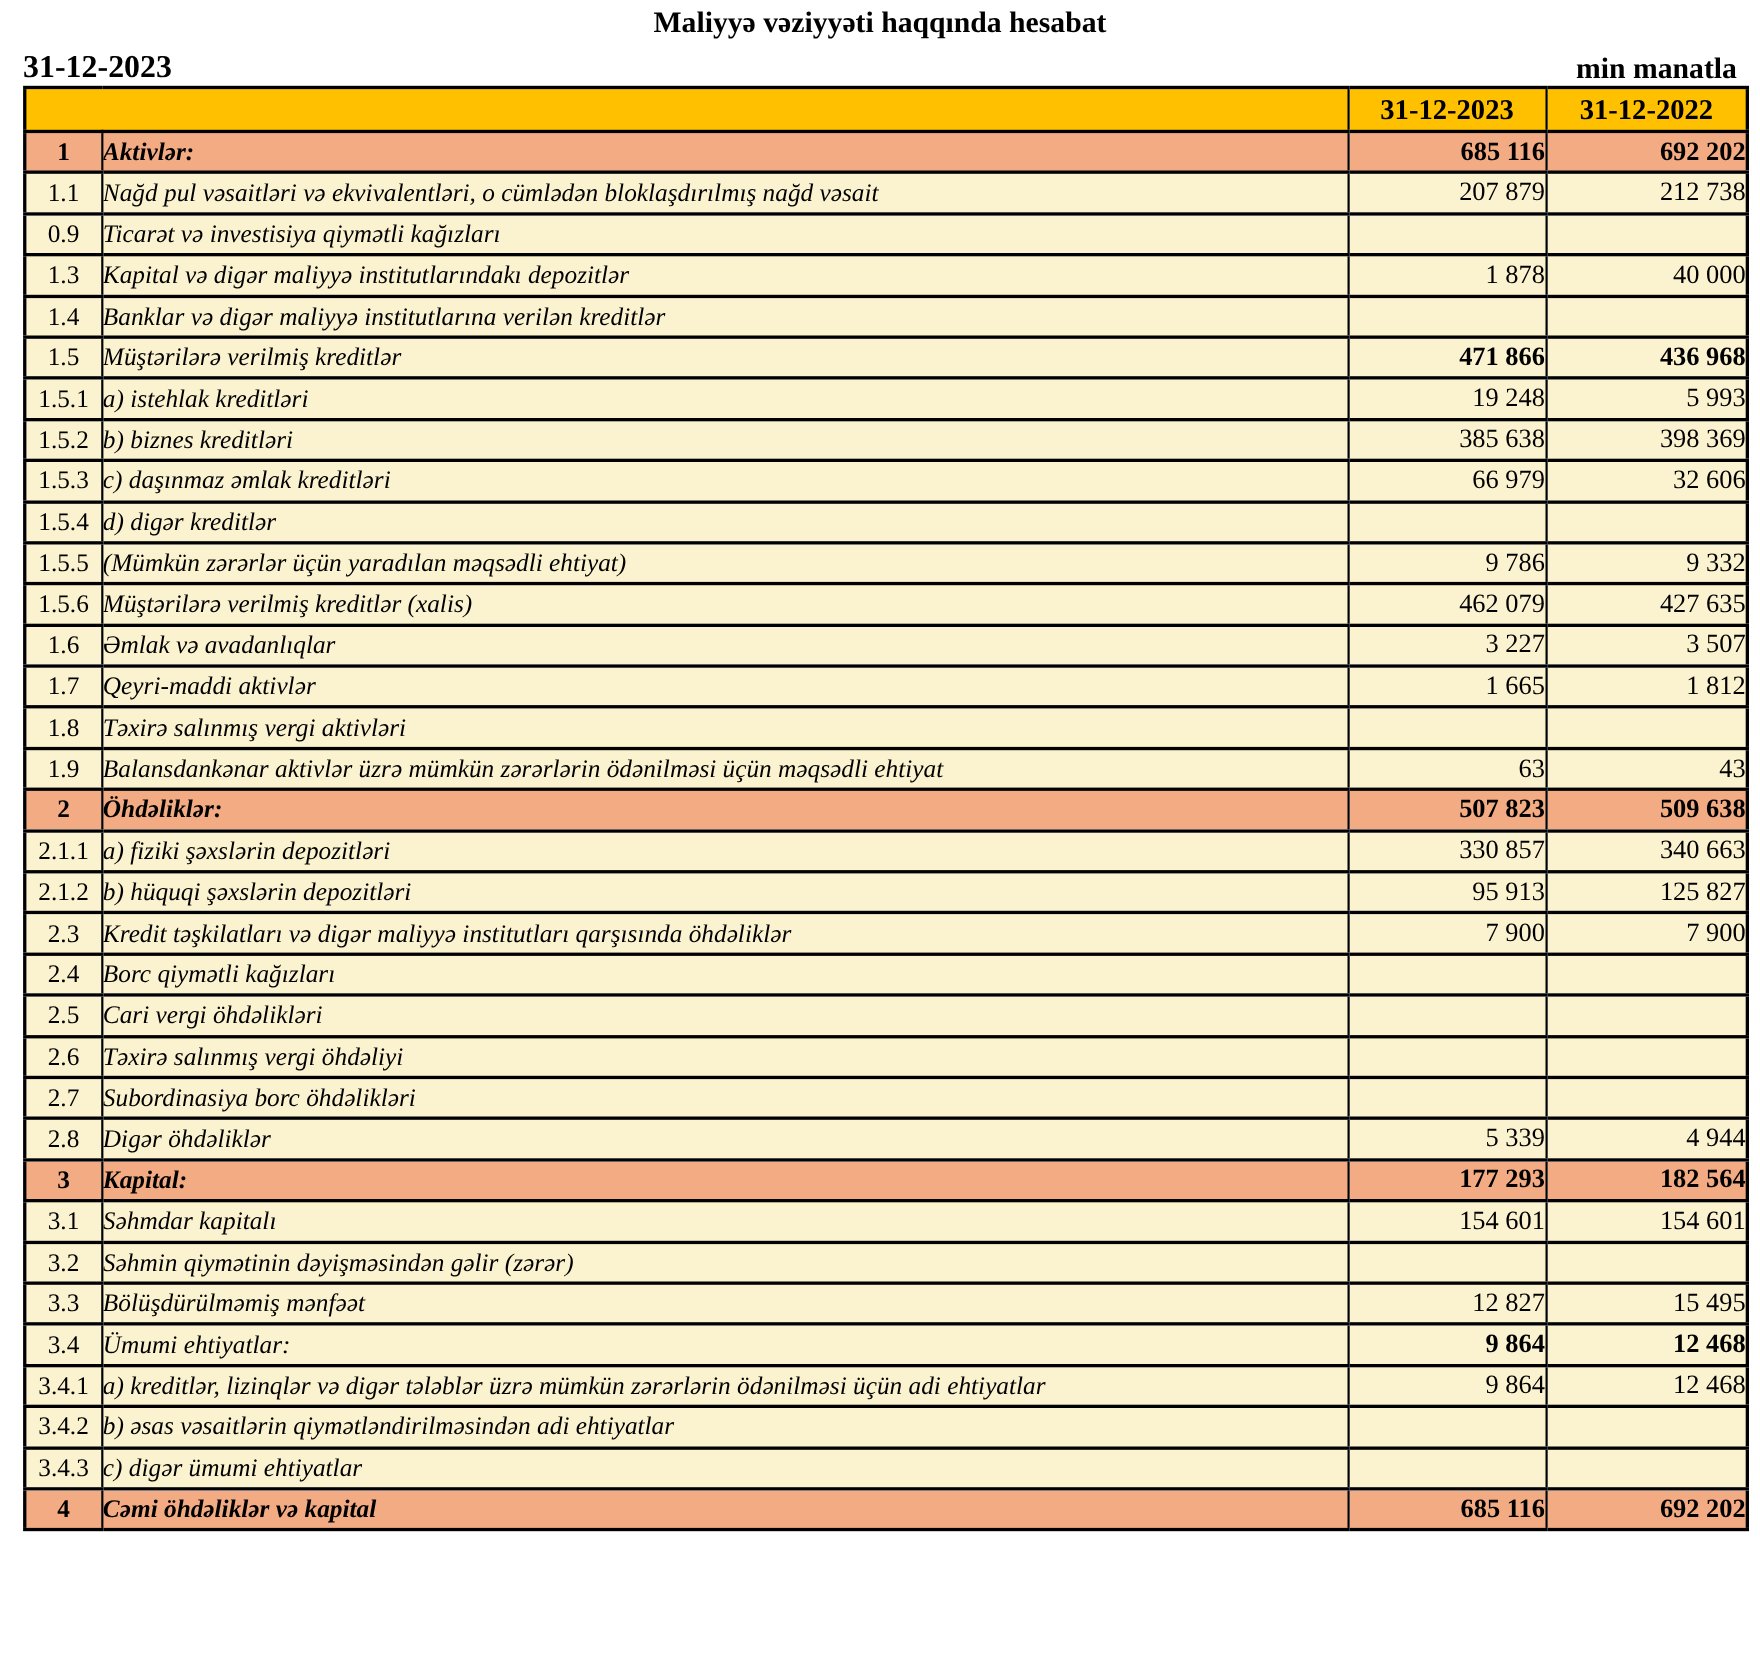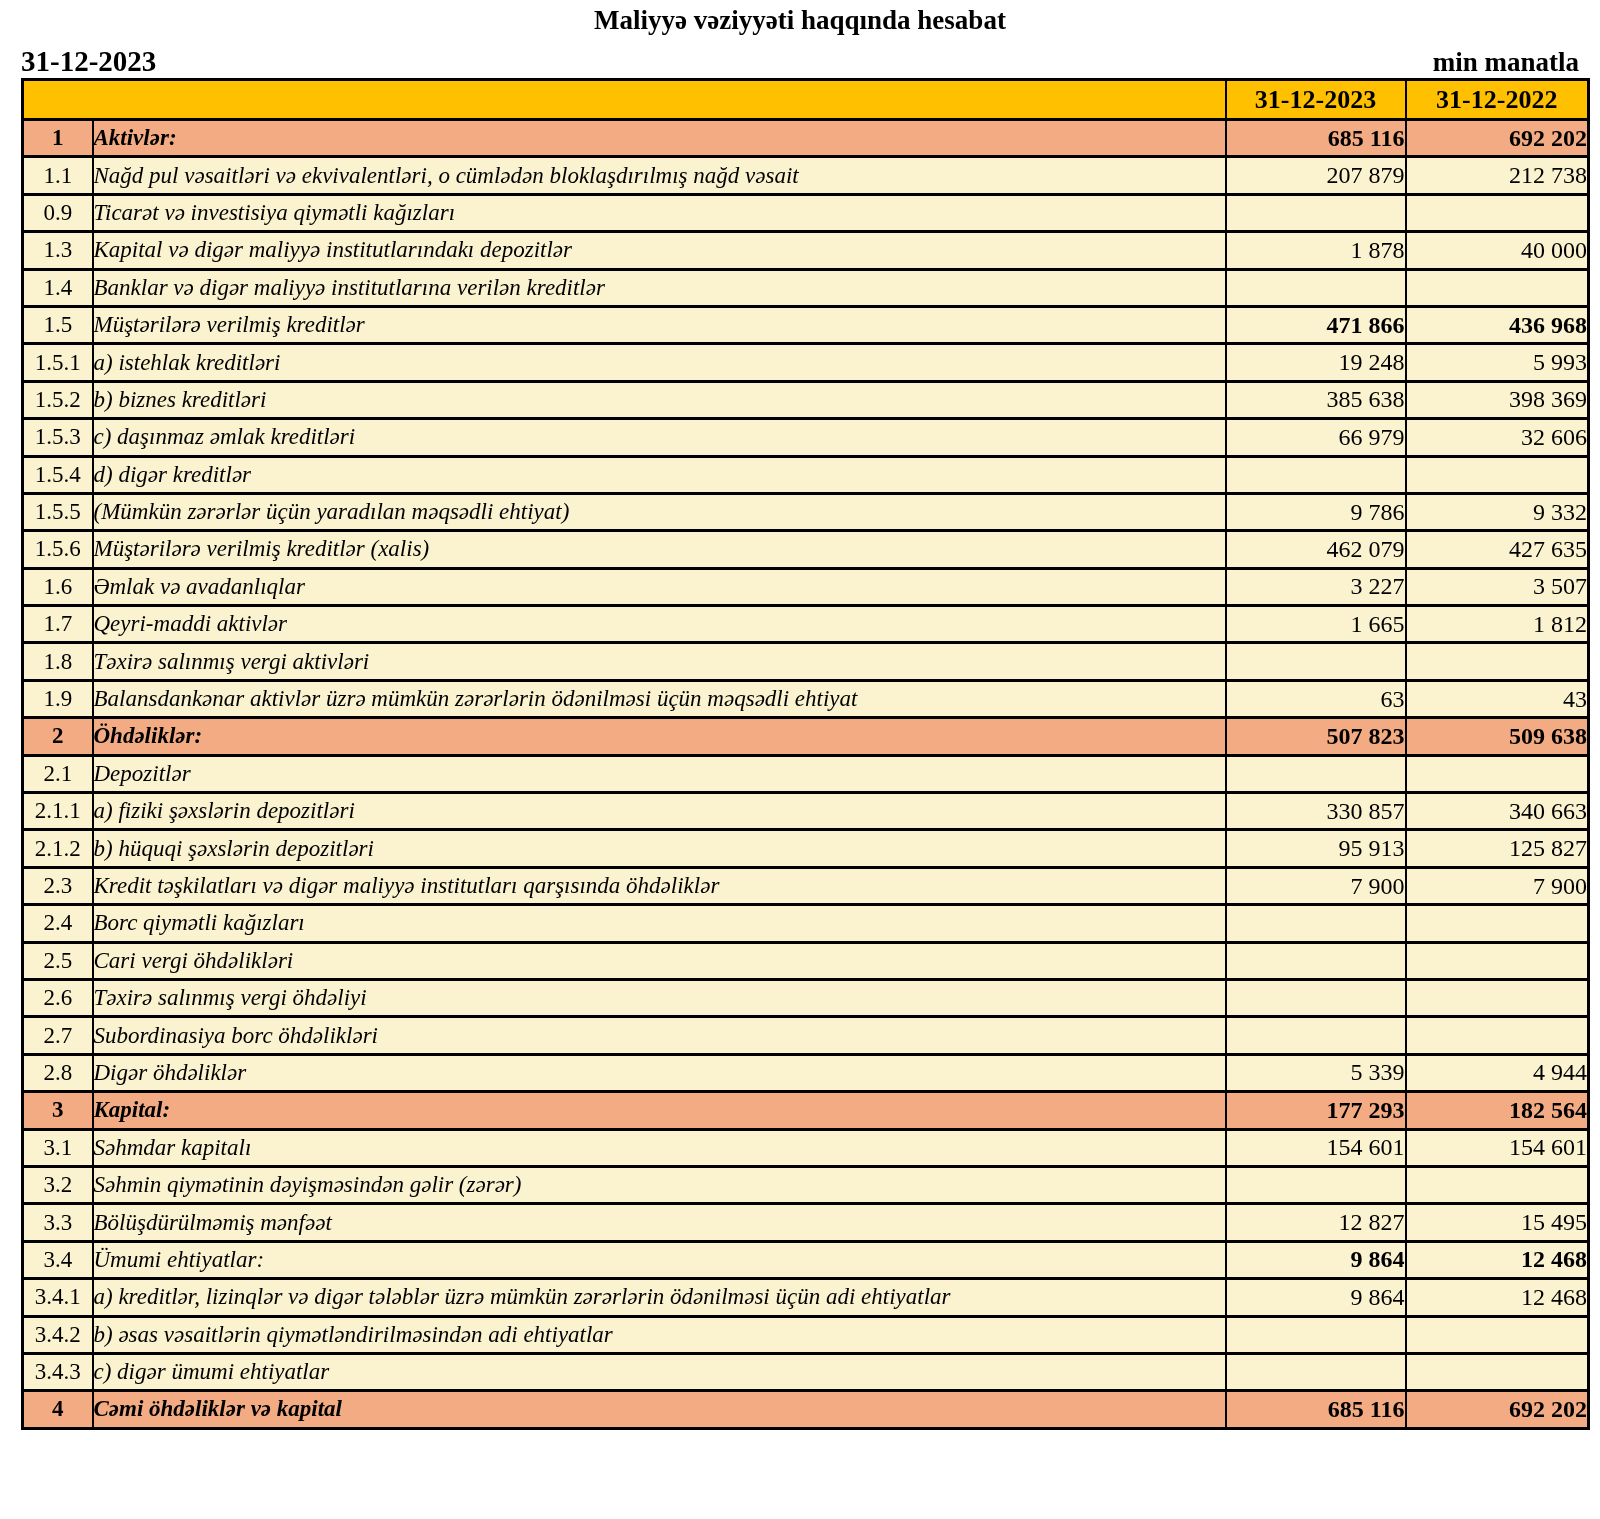--- a/index.html
+++ b/index.html
@@ -186,26 +186,20 @@
           <td class="val">63</td>
           <td class="val">43</td>
         </tr>
         <tr class="section">
           <td class="num">2</td>
           <td class="label">Öhdəliklər:</td>
           <td class="val">507 823</td>
           <td class="val">509 638</td>
         </tr>
         <tr>
-          <td class="num">2.1</td>
-          <td class="label">Depozitlər</td>
-          <td class="val"></td>
-          <td class="val"></td>
-        </tr>
-        <tr>
           <td class="num">2.1.1</td>
           <td class="label">a) fiziki şəxslərin depozitləri</td>
           <td class="val">330 857</td>
           <td class="val">340 663</td>
         </tr>
         <tr>
           <td class="num">2.1.2</td>
           <td class="label">b) hüquqi şəxslərin depozitləri</td>
           <td class="val">95 913</td>
           <td class="val">125 827</td>

